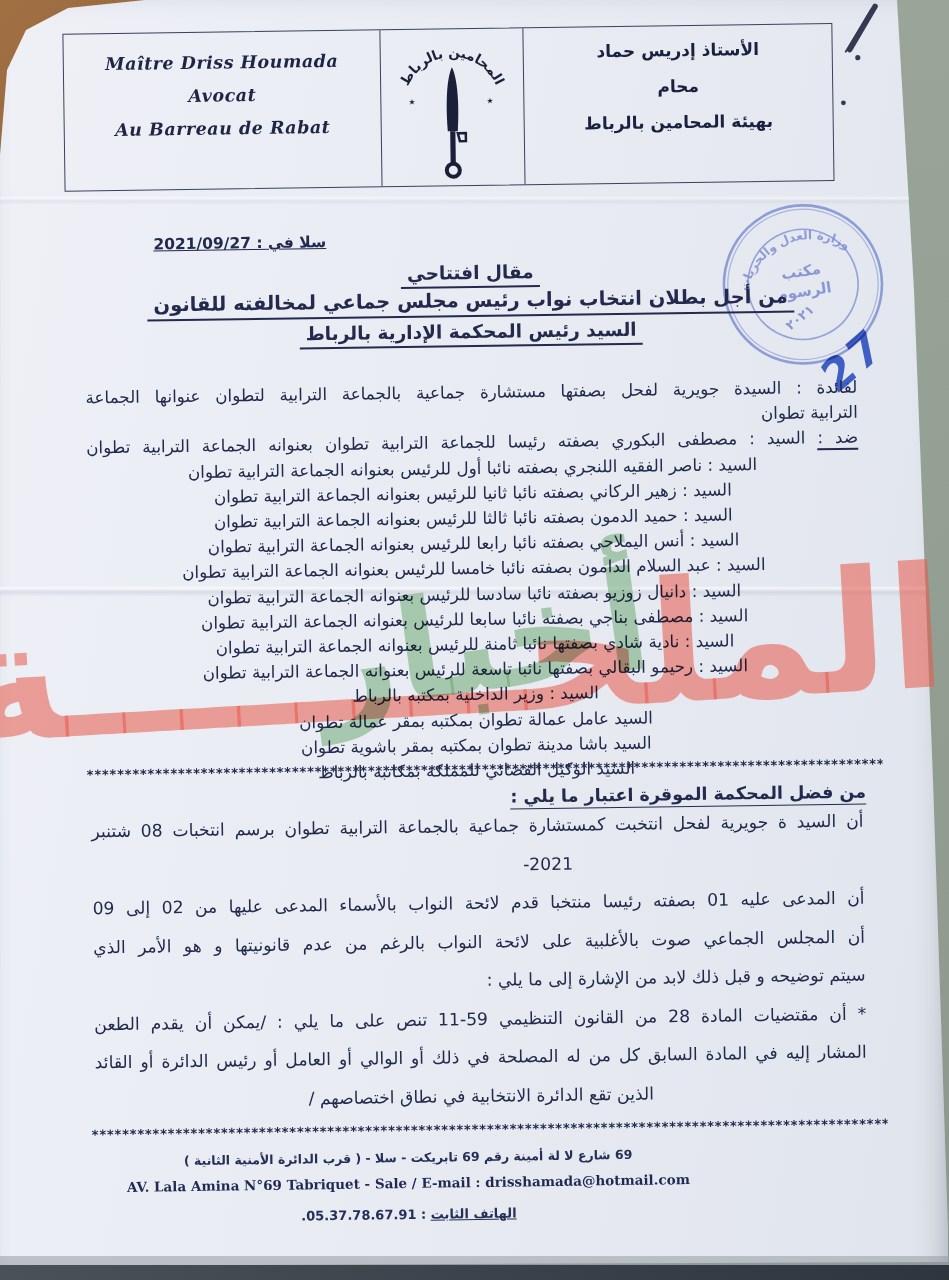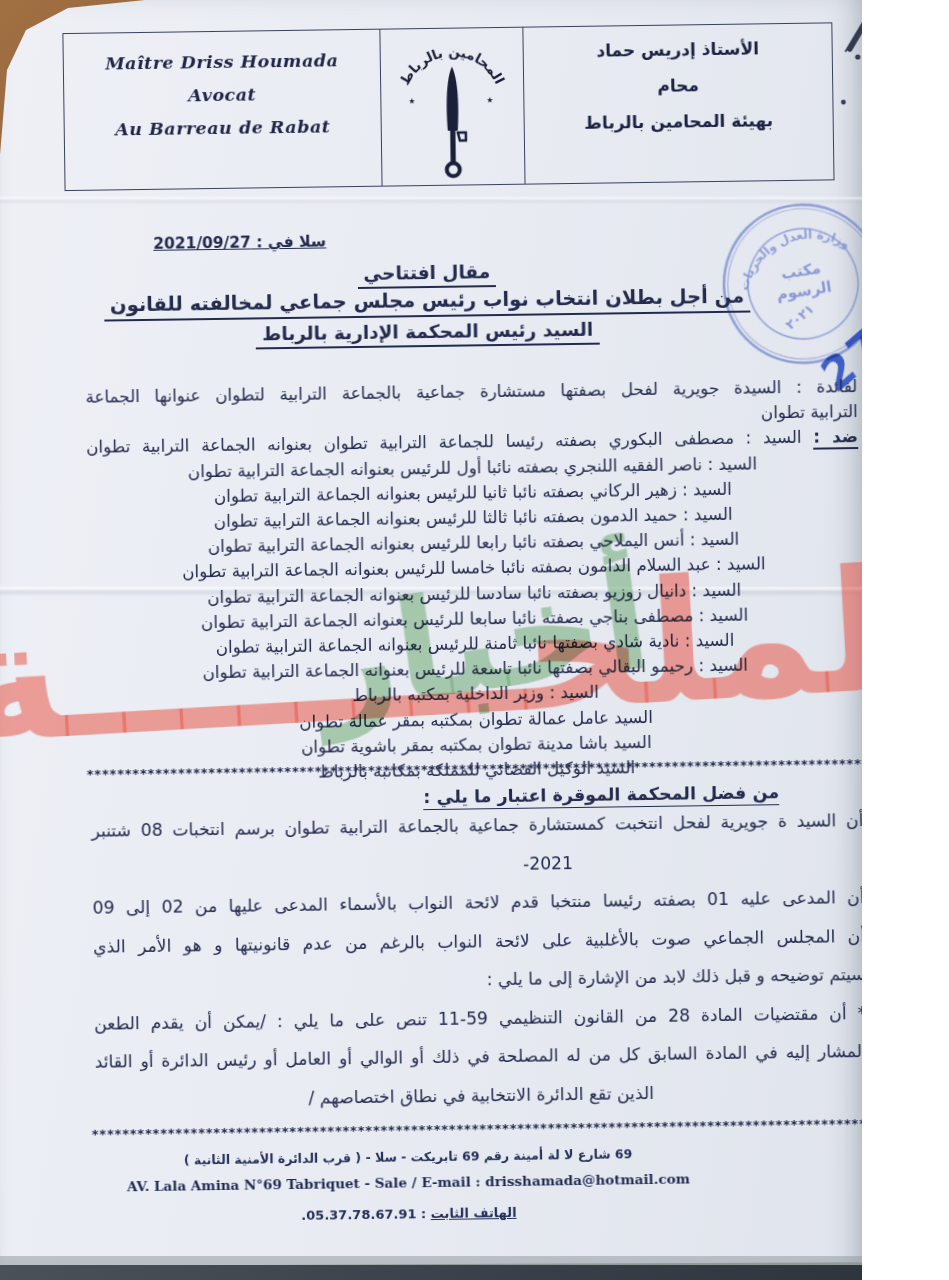--- a/index.html
+++ b/index.html
@@ -1,17 +1,17 @@
 <!DOCTYPE html>
 <html lang="ar"><head>
 <meta charset="utf-8">
 <style>
   html,body{margin:0;padding:0;}
   body{font-family:"DejaVu Sans",sans-serif;}
-  .page{position:relative;width:862px;height:1280px;overflow:hidden;
+  .page{position:relative;width:949px;height:1280px;overflow:hidden;
         background:linear-gradient(175deg,#9ba59a 0%,#95a094 40%,#8d978d 100%);}
   .corner-brown{position:absolute;left:0;top:0;width:160px;height:235px;
         background:linear-gradient(135deg,#a06f42 0%,#996940 60%,#8f6038 100%);}
   .paper{position:absolute;inset:0;
         background:linear-gradient(100deg,#eef0f6 0%,#e8ebf2 50%,#e0e4ec 100%);
         clip-path:polygon(0px 155px,7px 70px,26px 30px,68px 8px,145px 0px,897px 0px,914px 290px,933px 780px,948px 1230px,948px 1262px,0px 1266px);
         box-shadow:inset -18px 0 28px -12px rgba(90,100,115,.35), inset 0 -12px 20px -10px rgba(90,100,115,.25);}
   .paper::before{content:"";position:absolute;inset:0;
         background:
          linear-gradient(180deg,transparent 0 586px,rgba(255,255,255,.65) 588px,rgba(168,176,192,.28) 592px,transparent 597px),
@@ -35,21 +35,21 @@
   .t1{top:262px;font-size:18.5px;font-weight:bold;}
   .t2{top:289px;font-size:19.5px;font-weight:bold;}
   .t3{top:321px;font-size:18.5px;font-weight:bold;}
   .tline span{display:inline-block;border-bottom:2px solid #232a4d;padding:0 6px 3px;}
 
   
   .parties{position:absolute;left:88px;top:380px;width:772px;direction:rtl;font-size:16.8px;line-height:25.2px;}
   .just{text-align:justify;text-align-last:justify;}
   .ctr{text-align:center;}
   .rgt{text-align:right;}
-  .vs-label{font-weight:bold;border-bottom:2px solid #232a4d;padding-bottom:1px;}
+  .vs-label{font-weight:normal;border-bottom:2px solid #232a4d;padding-bottom:1px;}
 
   .sep{position:absolute;left:84px;width:796px;font-size:13px;font-weight:bold;letter-spacing:.8px;white-space:nowrap;overflow:hidden;}
   .sep1{top:762px;}
   .sep2{top:1122px;}
 
   .req{position:absolute;right:86px;top:787px;direction:rtl;font-size:17.5px;font-weight:bold;border-bottom:1.8px solid #232a4d;padding-bottom:2px;}
 
   .bodytxt{position:absolute;left:88px;top:814px;width:772px;direction:rtl;font-size:17.2px;}
   .bp{line-height:24.5px;margin-bottom:14px;}
   .year{direction:ltr;text-align:center;transform:translateX(70px);}

